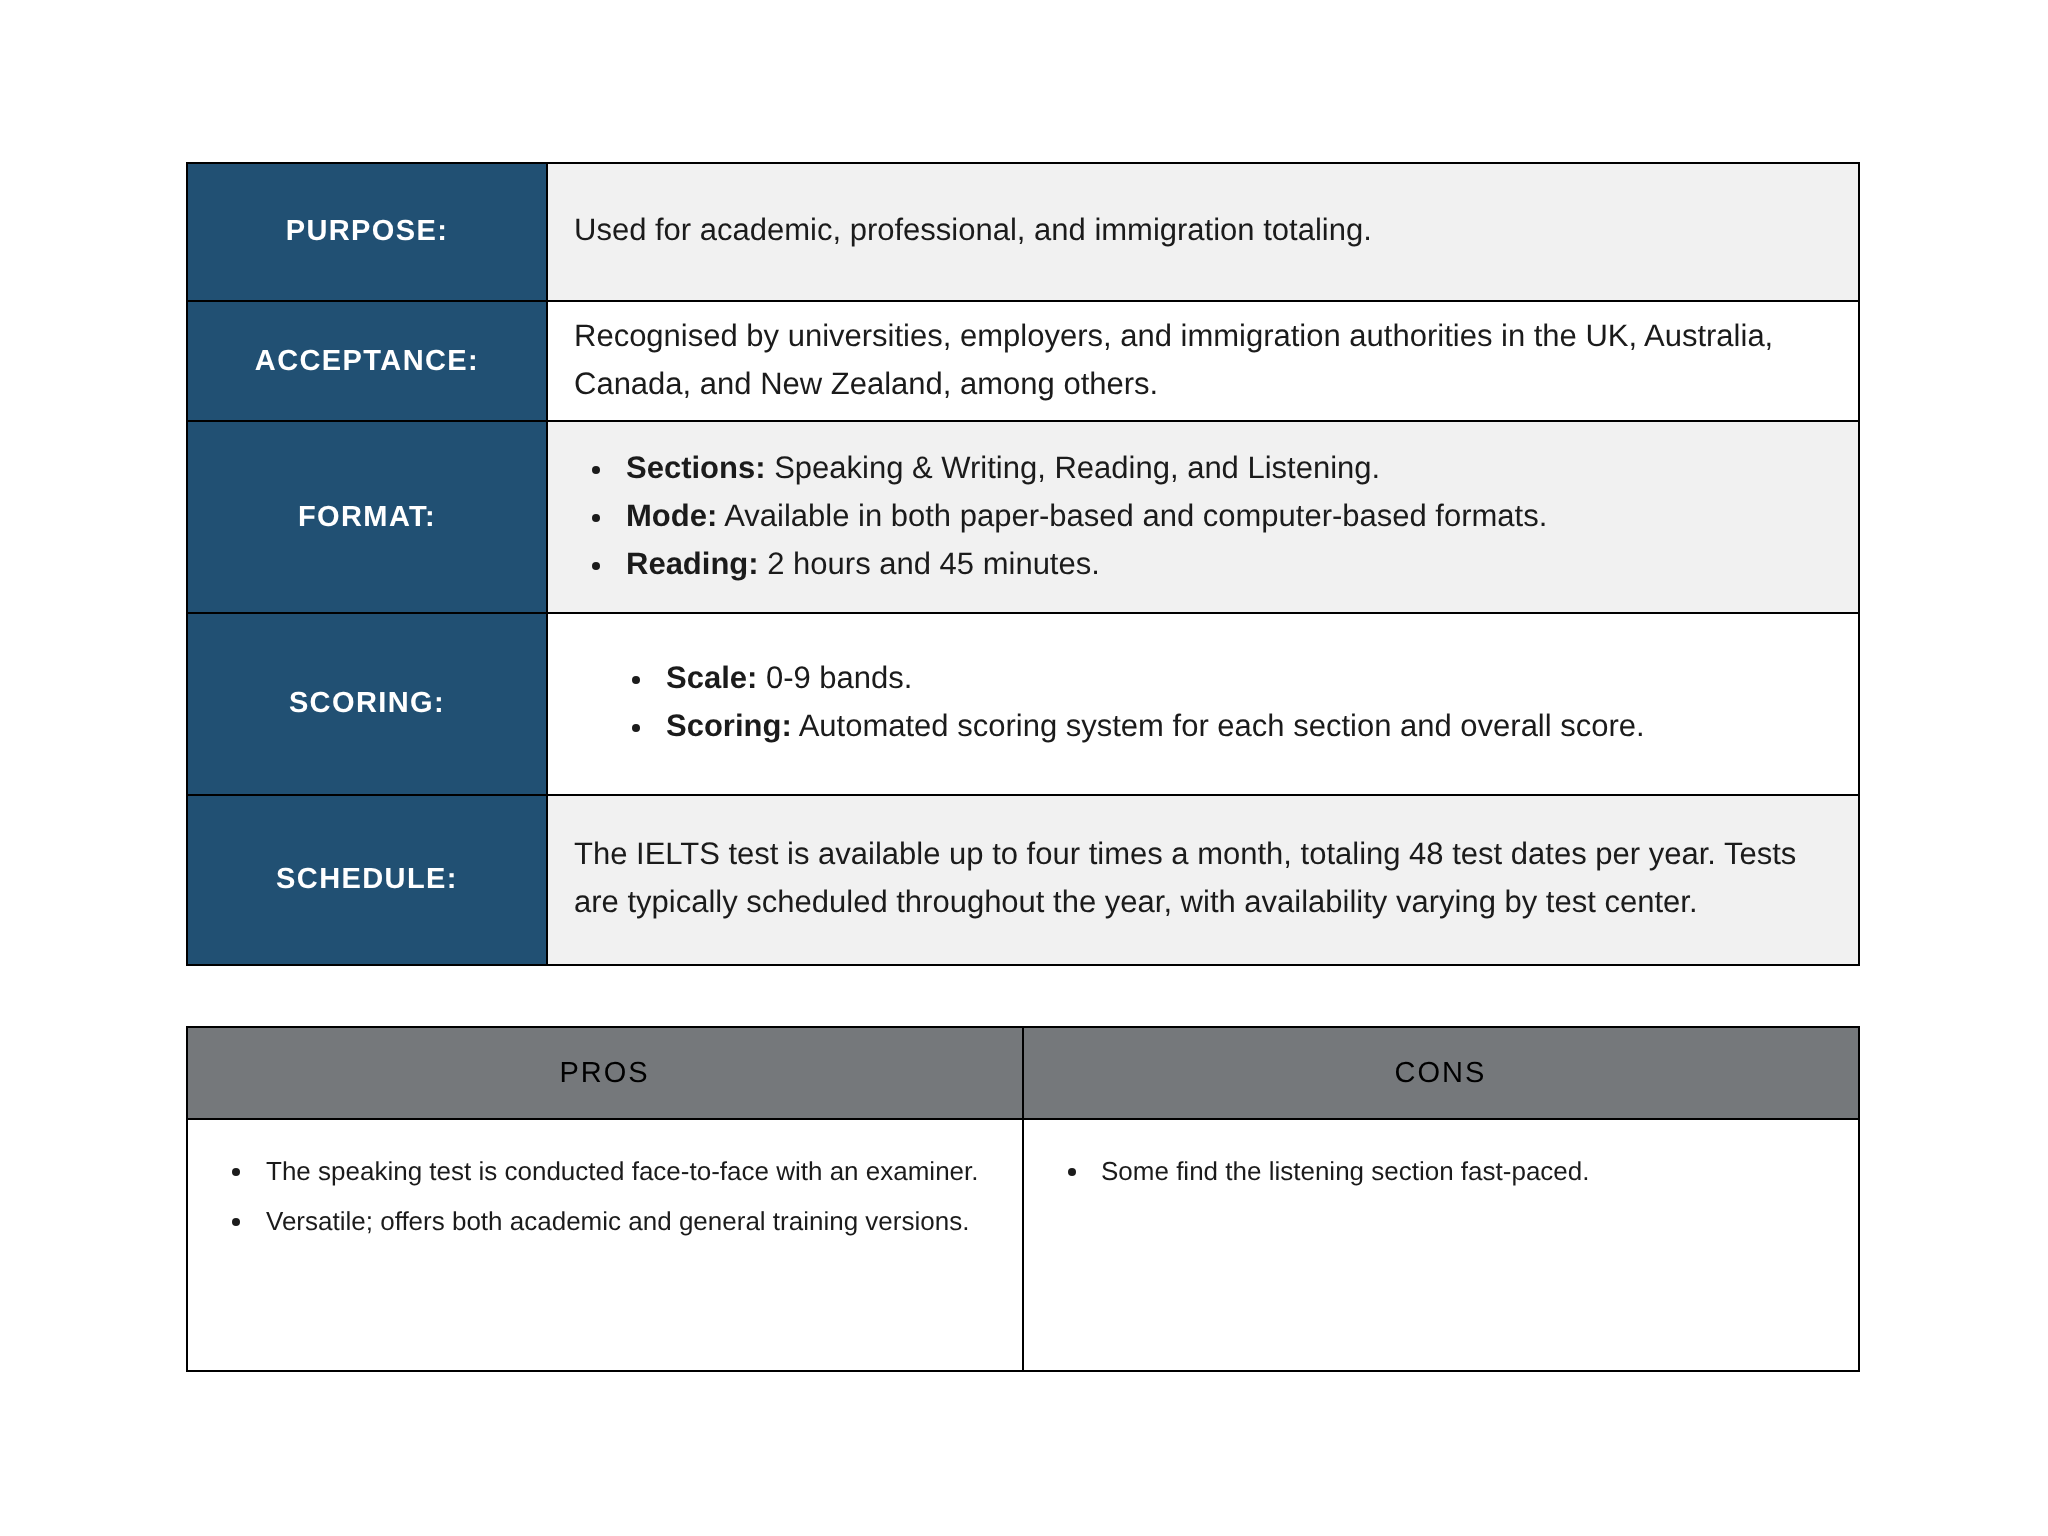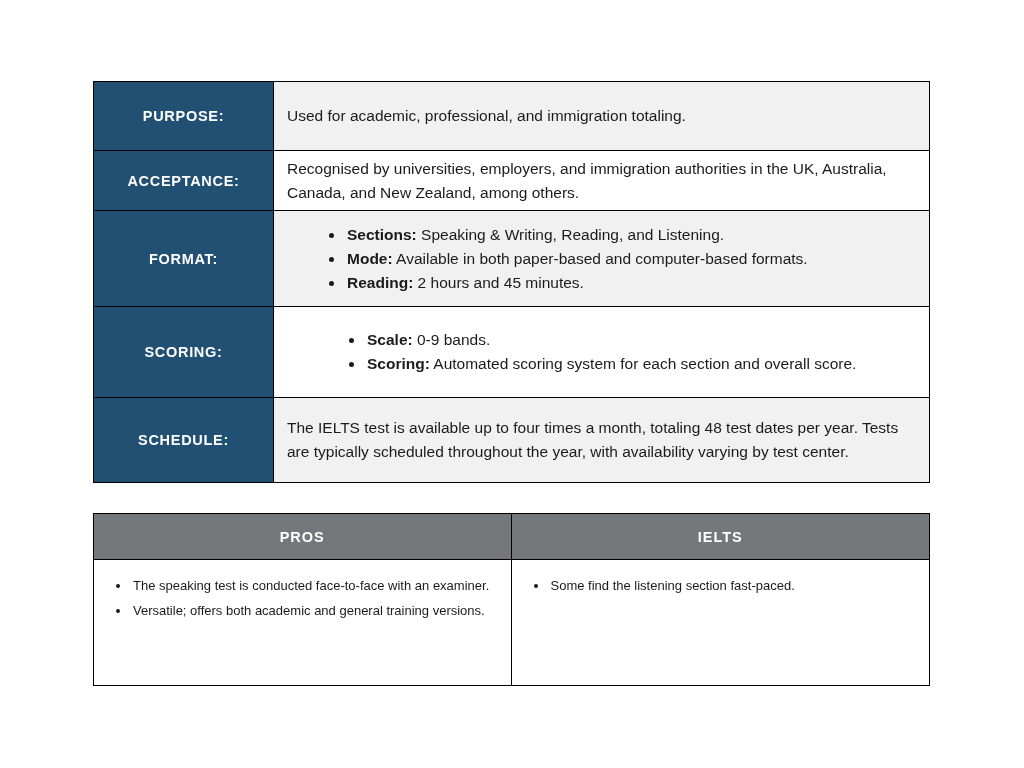--- a/index.html
+++ b/index.html
@@ -59,36 +59,36 @@
     flex-direction: column;
     justify-content: center;
     padding: 8px 16px 8px 13px;
     font-size: 15.5px;
     line-height: 24px;
   }
   .bg-gray { background: var(--row-alt-bg); }
   .bg-white { background: var(--row-bg); }
   .content-cell p { margin: 0; }
   .content-cell ul { margin: 0; padding-left: 24px; }
-  .content-cell li { padding-left: 2px; margin-left: 34px; }
+  .content-cell li { padding-left: 2px; }
   b.lead { font-weight: bold; }
 
   
   .pros-cons-table {
     position: absolute;
     left: 93px; top: 513px; width: 837px;
     border: 1.5px solid var(--border);
   }
   .pc-header-row { display: flex; }
   .pc-header-cell {
     flex: 1 1 50%;
     height: 46px;
     background: var(--proscons-header-bg);
-    color: #ffffff;
-    font-weight: bold;
+    color: #000000;
+    font-weight: normal;
     font-size: 14.5px;
     letter-spacing: 1px;
     display: flex;
     align-items: center;
     justify-content: center;
     border-bottom: 1.5px solid var(--border);
   }
   .pc-header-cell:first-child { border-right: 1.5px solid var(--border); }
   .pc-body-row { display: flex; }
   .pc-body-cell {
@@ -150,21 +150,21 @@
       <div class="content-cell bg-gray">
         <p>The IELTS test is available up to four times a month, totaling 48 test dates per year. Tests are typically scheduled throughout the year, with availability varying by test center.</p>
       </div>
     </div>
 
   </div>
 
   <div class="pros-cons-table">
     <div class="pc-header-row">
       <div class="pc-header-cell">PROS</div>
-      <div class="pc-header-cell">IELTS</div>
+      <div class="pc-header-cell">CONS</div>
     </div>
     <div class="pc-body-row">
       <div class="pc-body-cell">
         <ul>
           <li>The speaking test is conducted face-to-face with an examiner.</li>
           <li>Versatile; offers both academic and general training versions.</li>
         </ul>
       </div>
       <div class="pc-body-cell">
         <ul>

